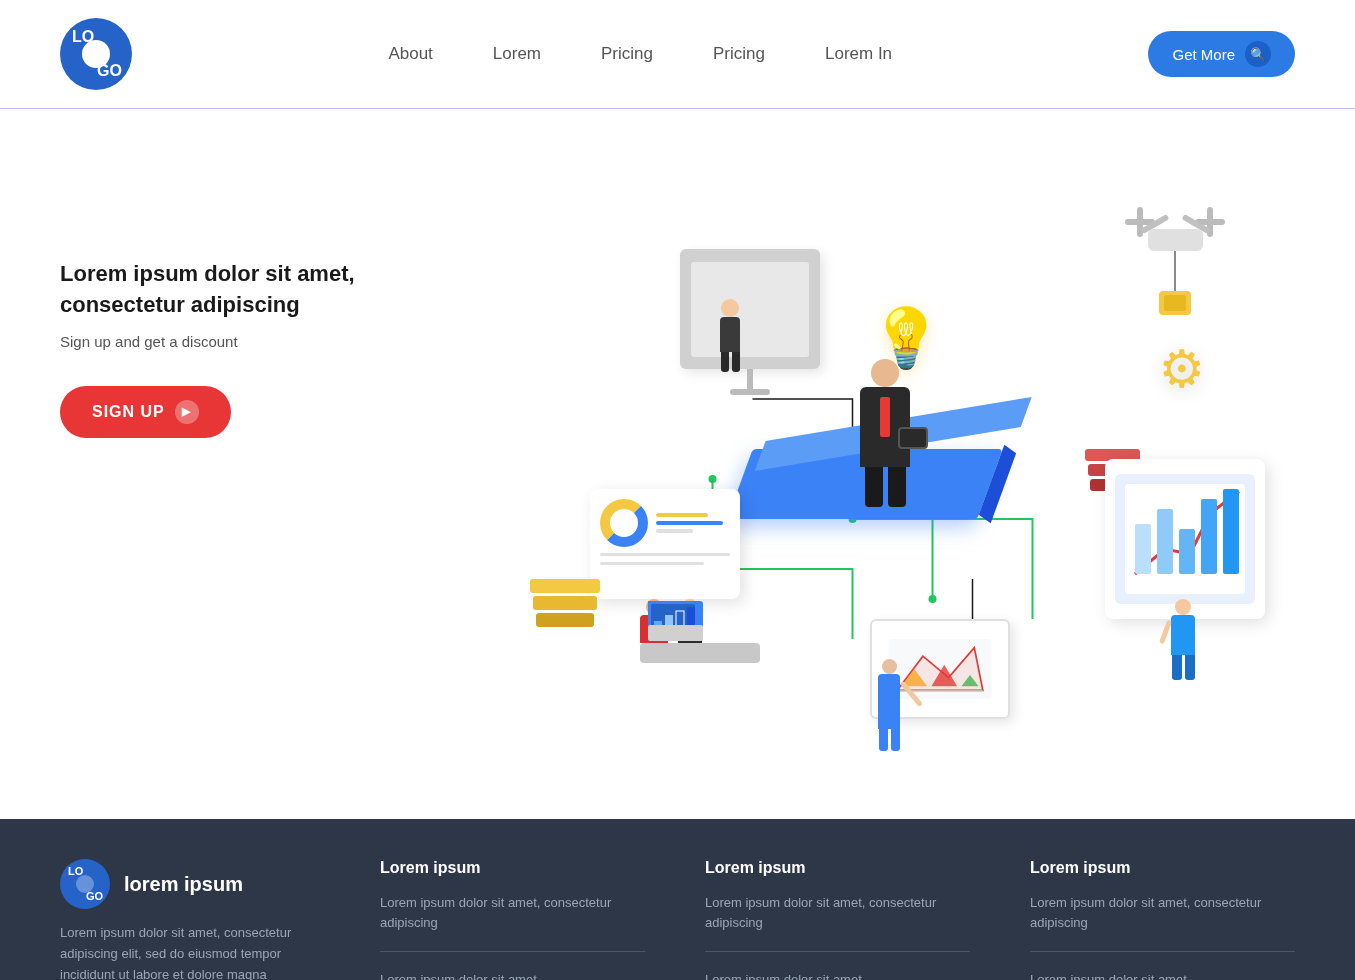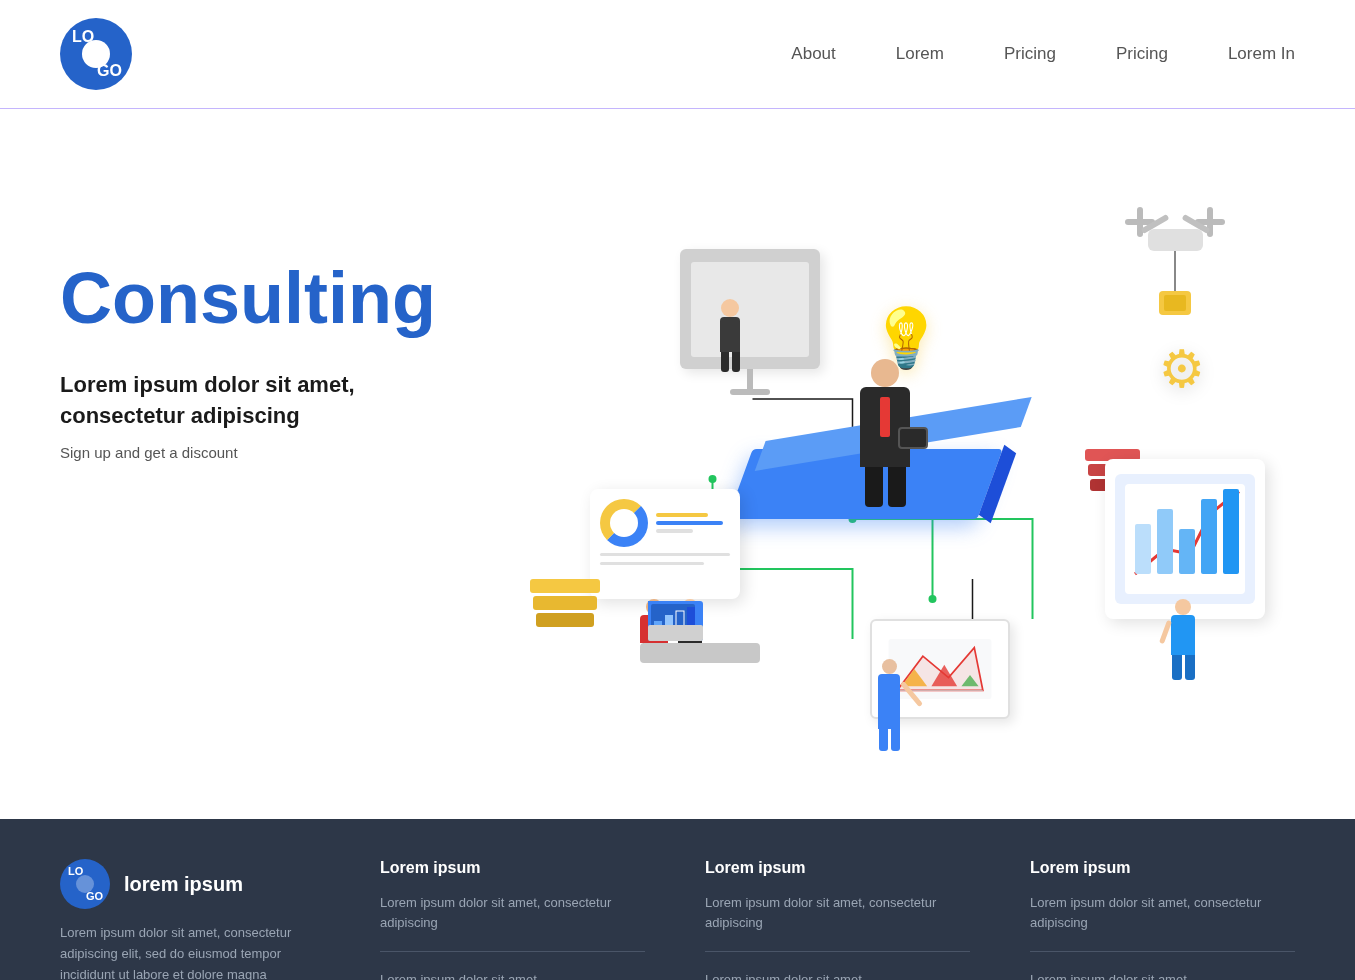--- a/index.html
+++ b/index.html
@@ -624,27 +624,36 @@
   </div>
 
   <nav>
     <a href="#">About</a>
     <a href="#">Lorem</a>
     <a href="#">Pricing</a>
     <a href="#">Pricing</a>
     <a href="#">Lorem In</a>
   </nav>
 
+  <div class="header-right">
+    <button class="get-more-btn">
+      <span>Get More</span>
+      <span class="search-icon-btn">🔍</span>
+    </button>
+  </div>
 </header>
 
 <section class="hero">
   <div class="hero-text">
-    <h1 class="hero-title">Consulting</h1>
     <p class="hero-subtitle">Lorem ipsum dolor sit amet, consectetur adipiscing</p>
     <p class="hero-desc">Sign up and get a discount</p>
+    <button class="signup-btn">
+      <span>SIGN UP</span>
+      <span class="play-icon">▶</span>
+    </button>
   </div>
 
   <div class="hero-illustration">
     <div class="iso-scene">
 
       <svg class="conn-lines" viewBox="0 0 750 680" xmlns="http://www.w3.org/2000/svg">
 
         <polyline points="200,340 200,430 340,430 340,500" stroke="#22c55e" stroke-width="2" fill="none" stroke-dasharray="none"></polyline>
         <polyline points="340,380 420,380 420,460" stroke="#22c55e" stroke-width="2" fill="none"></polyline>
         <polyline points="420,380 520,380 520,480" stroke="#22c55e" stroke-width="2" fill="none"></polyline>

